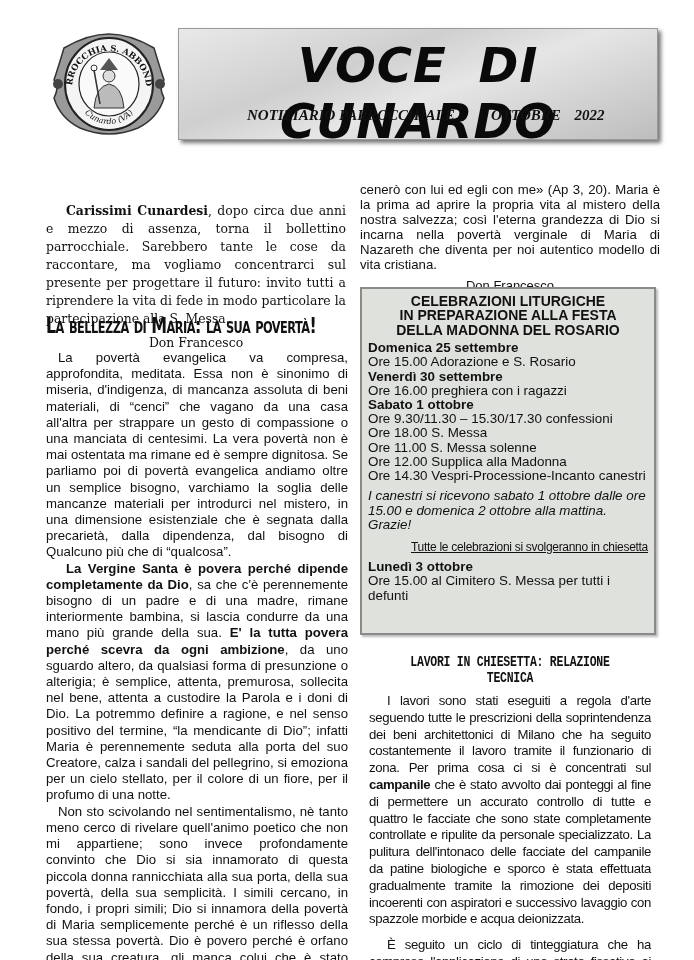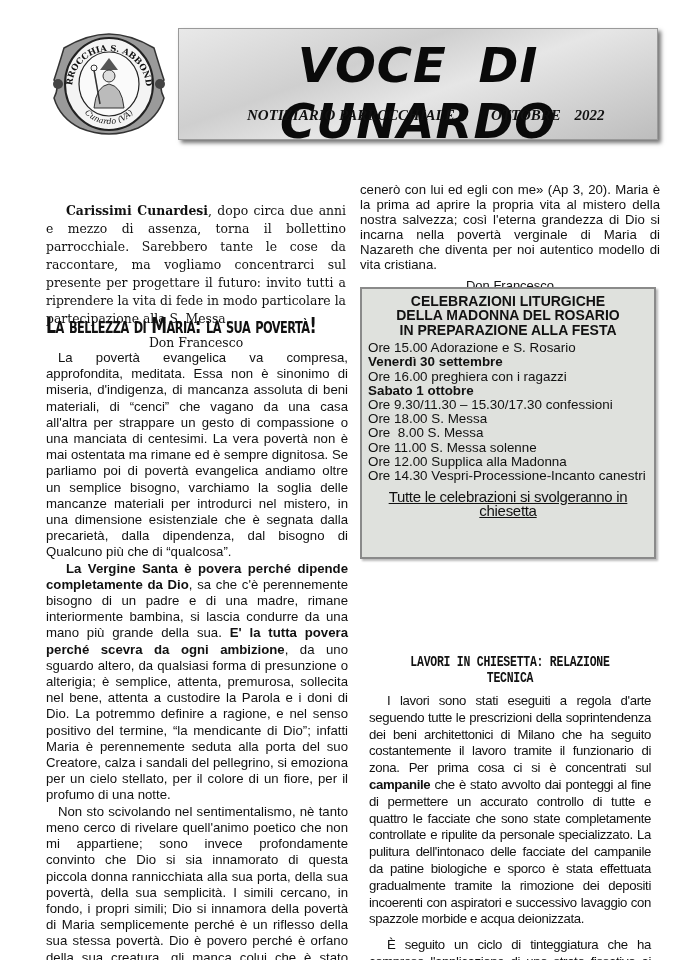--- a/index.html
+++ b/index.html
@@ -54,33 +54,33 @@
   .col-left p.ind2 { text-indent: 20px; }
 
   .col-right-top {
     position: absolute; left: 360px; top: 182px; width: 300px;
     font-family: "Liberation Sans", sans-serif; font-size: 13.2px; line-height: 15px;
     text-align: justify;
   }
   .col-right-top .sig2 { text-align: center; font-family: "Liberation Sans", sans-serif; font-size: 13px; margin-top: 6px; }
 
   .events-box {
-    position: absolute; left: 360px; top: 287px; width: 296px; height: 272px;
+    position: absolute; left: 360px; top: 287px; width: 296px; height: 348px;
     background: #dfe1dd; border: 2px solid #8a8a8a;
     box-shadow: 2px 2px 2px #bbb;
     font-family: "Liberation Sans", sans-serif; font-size: 13.4px; line-height: 14.2px;
     padding: 0 6px; box-sizing: border-box;
   }
   .events-box .box-title {
     text-align: center; font-weight: bold; font-size: 14px; line-height: 14.4px;
     margin-top: 5px; margin-bottom: 4px;
   }
   .events-box .day { font-weight: bold; }
   .events-box .note { font-style: italic; margin-top: 6px; line-height: 14.6px; }
-  .events-box .under { text-align: center; text-decoration: underline; font-size: 15px; margin: 7px 0 6px; letter-spacing: -0.3px; }
+  .events-box .under { text-align: right; text-decoration: underline; font-size: 12px; margin: 7px 0 6px; letter-spacing: -0.3px; }
 
   .section2-title {
     position: absolute; left: 360px; top: 654px; width: 300px; text-align: center;
     font-family: Liberation Mono, monospace; font-weight: bold;
     font-size: 14px; letter-spacing: -0.3px;
   }
   .section2-title span { display: inline-block; transform: scaleX(0.82); }
 
   .col-right-bottom {
     position: absolute; left: 360px; top: 684px; width: 300px;
@@ -138,42 +138,47 @@
 </div>
 
 <div class="col-right-top">
   <div>cenerò con lui ed egli con me» (Ap 3, 20). Maria è la prima ad aprire la propria vita al mistero della nostra salvezza; così l'eterna grandezza di Dio si incarna nella povertà verginale di Maria di Nazareth che diventa per noi autentico modello di vita cristiana.</div>
   <div class="sig2">Don Francesco</div>
 </div>
 
 <div class="events-box">
   <div class="box-title">
     <div>CELEBRAZIONI LITURGICHE</div>
+    <div>IN PREPARAZIONE ALLA FESTA</div>
     <div>DELLA MADONNA DEL ROSARIO</div>
-    <div>IN PREPARAZIONE ALLA FESTA</div>
   </div>
   <div>
+    <div class="day">Domenica 25 settembre</div>
     <div>Ore 15.00 Adorazione e S. Rosario</div>
   </div>
   <div>
     <div class="day">Venerdì 30 settembre</div>
     <div>Ore 16.00 preghiera con i ragazzi</div>
   </div>
   <div>
     <div class="day">Sabato 1 ottobre</div>
     <div>Ore 9.30/11.30 – 15.30/17.30 confessioni</div>
     <div>Ore 18.00 S. Messa</div>
   </div>
   <div>
-    <div style="white-space:pre">Ore  8.00 S. Messa</div>
     <div>Ore 11.00 S. Messa solenne</div>
     <div>Ore 12.00 Supplica alla Madonna</div>
     <div>Ore 14.30 Vespri-Processione-Incanto canestri</div>
   </div>
+  <div class="note">I canestri si ricevono sabato 1 ottobre dalle ore 15.00 e domenica 2 ottobre alla mattina. Grazie!</div>
   <div class="under">Tutte le celebrazioni si svolgeranno in chiesetta</div>
+  <div>
+    <div class="day">Lunedì 3 ottobre</div>
+    <div>Ore 15.00 al Cimitero S. Messa per tutti i defunti</div>
+  </div>
 </div>
 
 <div class="section2-title"><span>LAVORI IN CHIESETTA: RELAZIONE TECNICA</span></div>
 
 <div class="col-right-bottom">
   <p><span>I lavori sono stati eseguiti a regola d'arte seguendo tutte le prescrizioni della soprintendenza dei beni architettonici di Milano che ha seguito costantemente il lavoro tramite il funzionario di zona. Per prima cosa ci si è concentrati sul </span><b>campanile</b><span> che è stato avvolto dai ponteggi al fine di permettere un accurato controllo di tutte e quattro le facciate che sono state completamente controllate e ripulite da personale specializzato. La pulitura dell'intonaco delle facciate del campanile da patine biologiche e sporco è stata effettuata gradualmente tramite la rimozione dei depositi incoerenti con aspiratori e successivo lavaggio con spazzole morbide e acqua deionizzata.</span></p>
   <p>È seguito un ciclo di tinteggiatura che ha compreso l'applicazione di uno strato fissativo ai silicati, la pitturazione a due riprese con pittura a tinta unita chiara ai silicati di</p>
 </div>
 
 </body></html>

